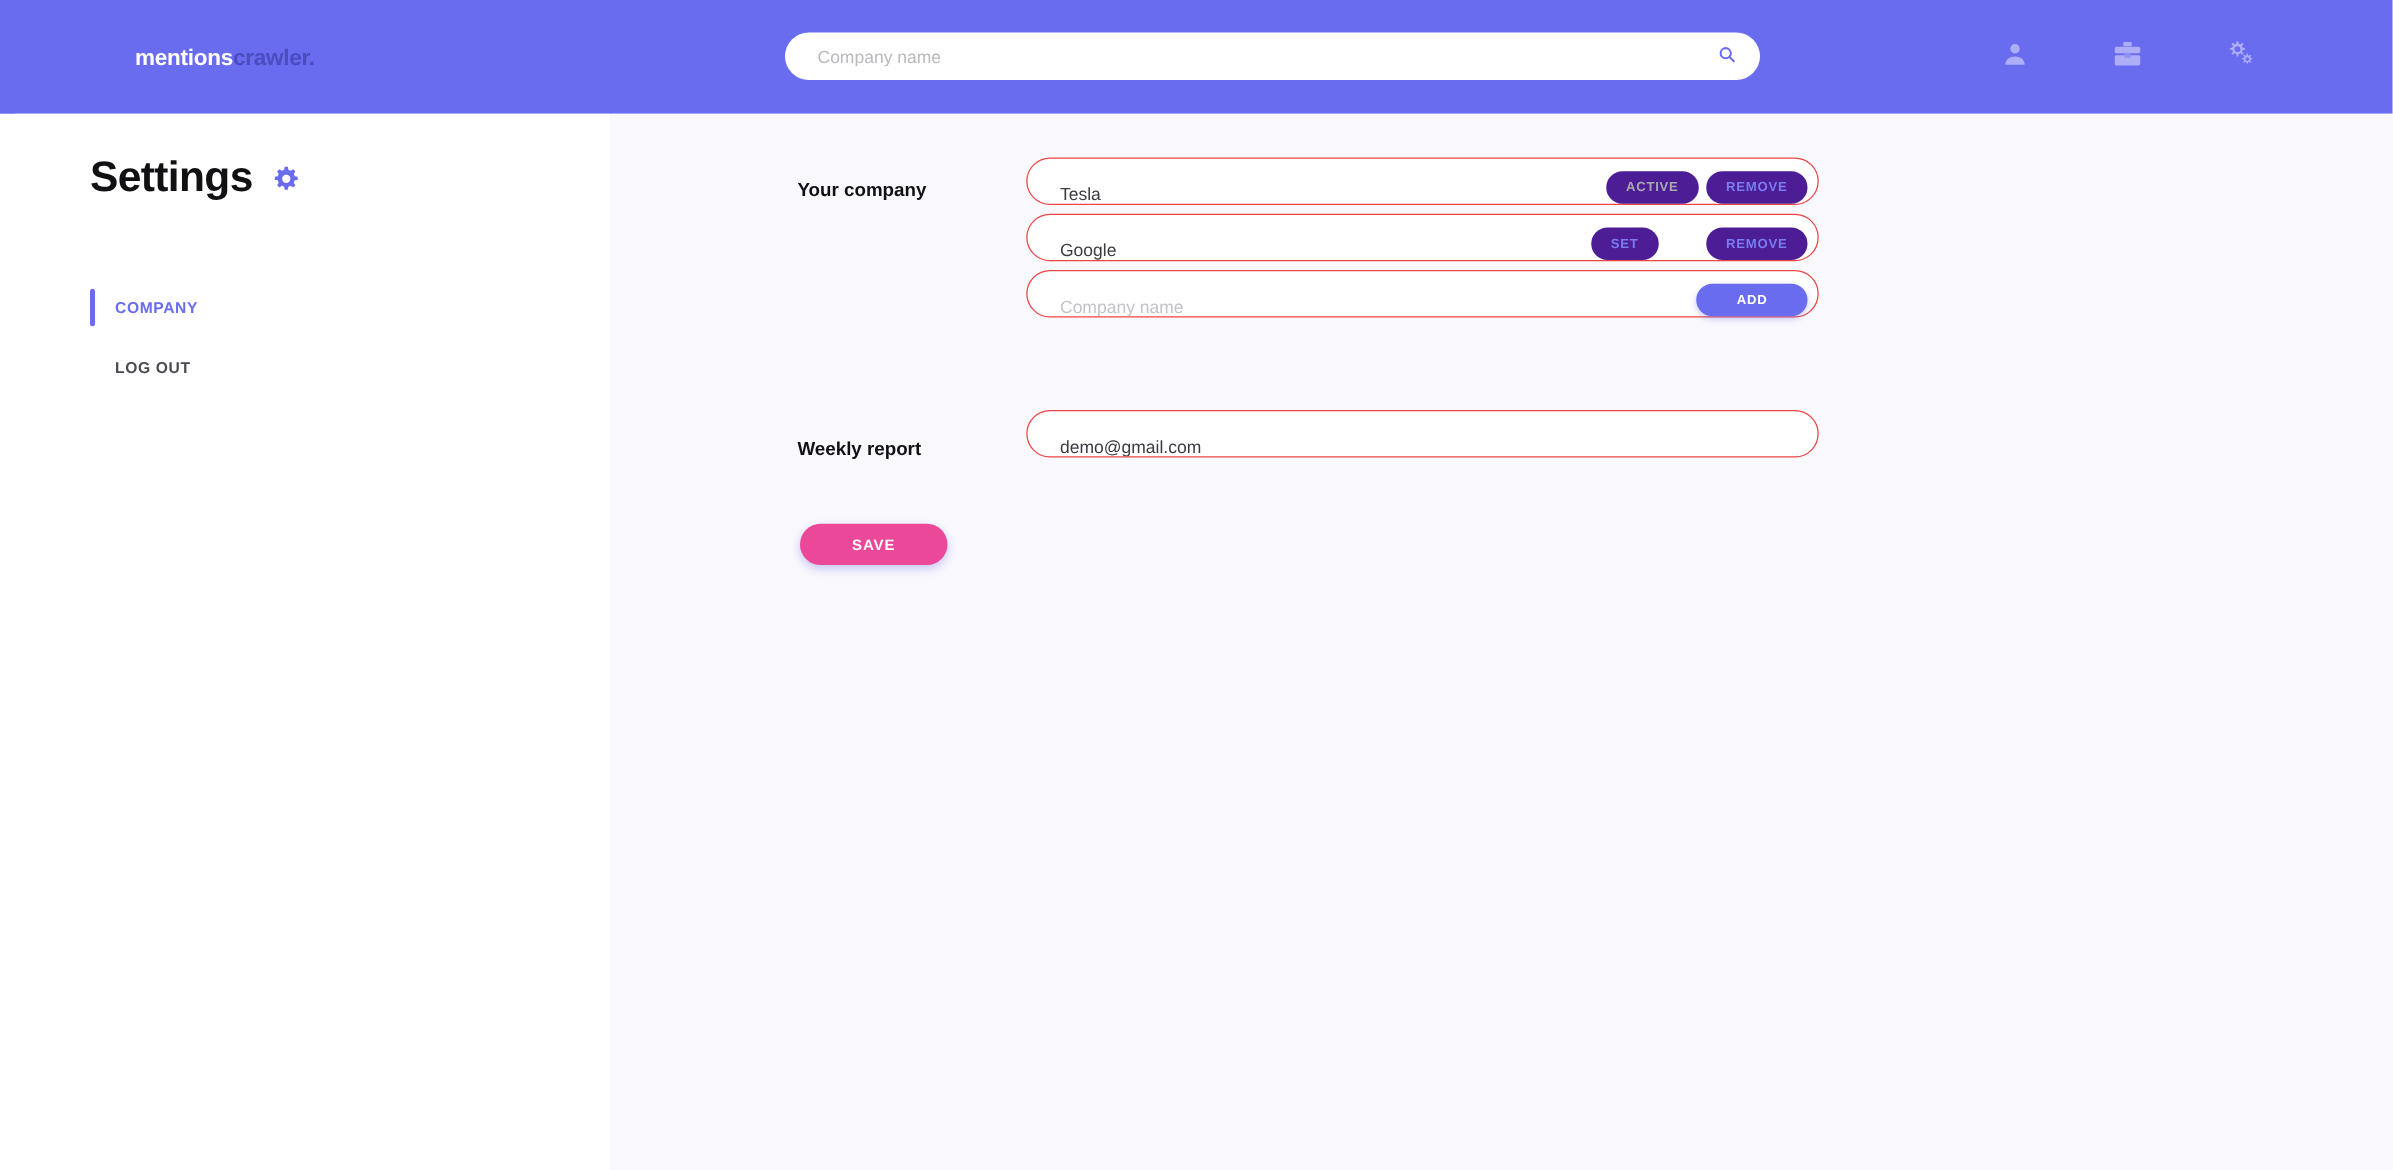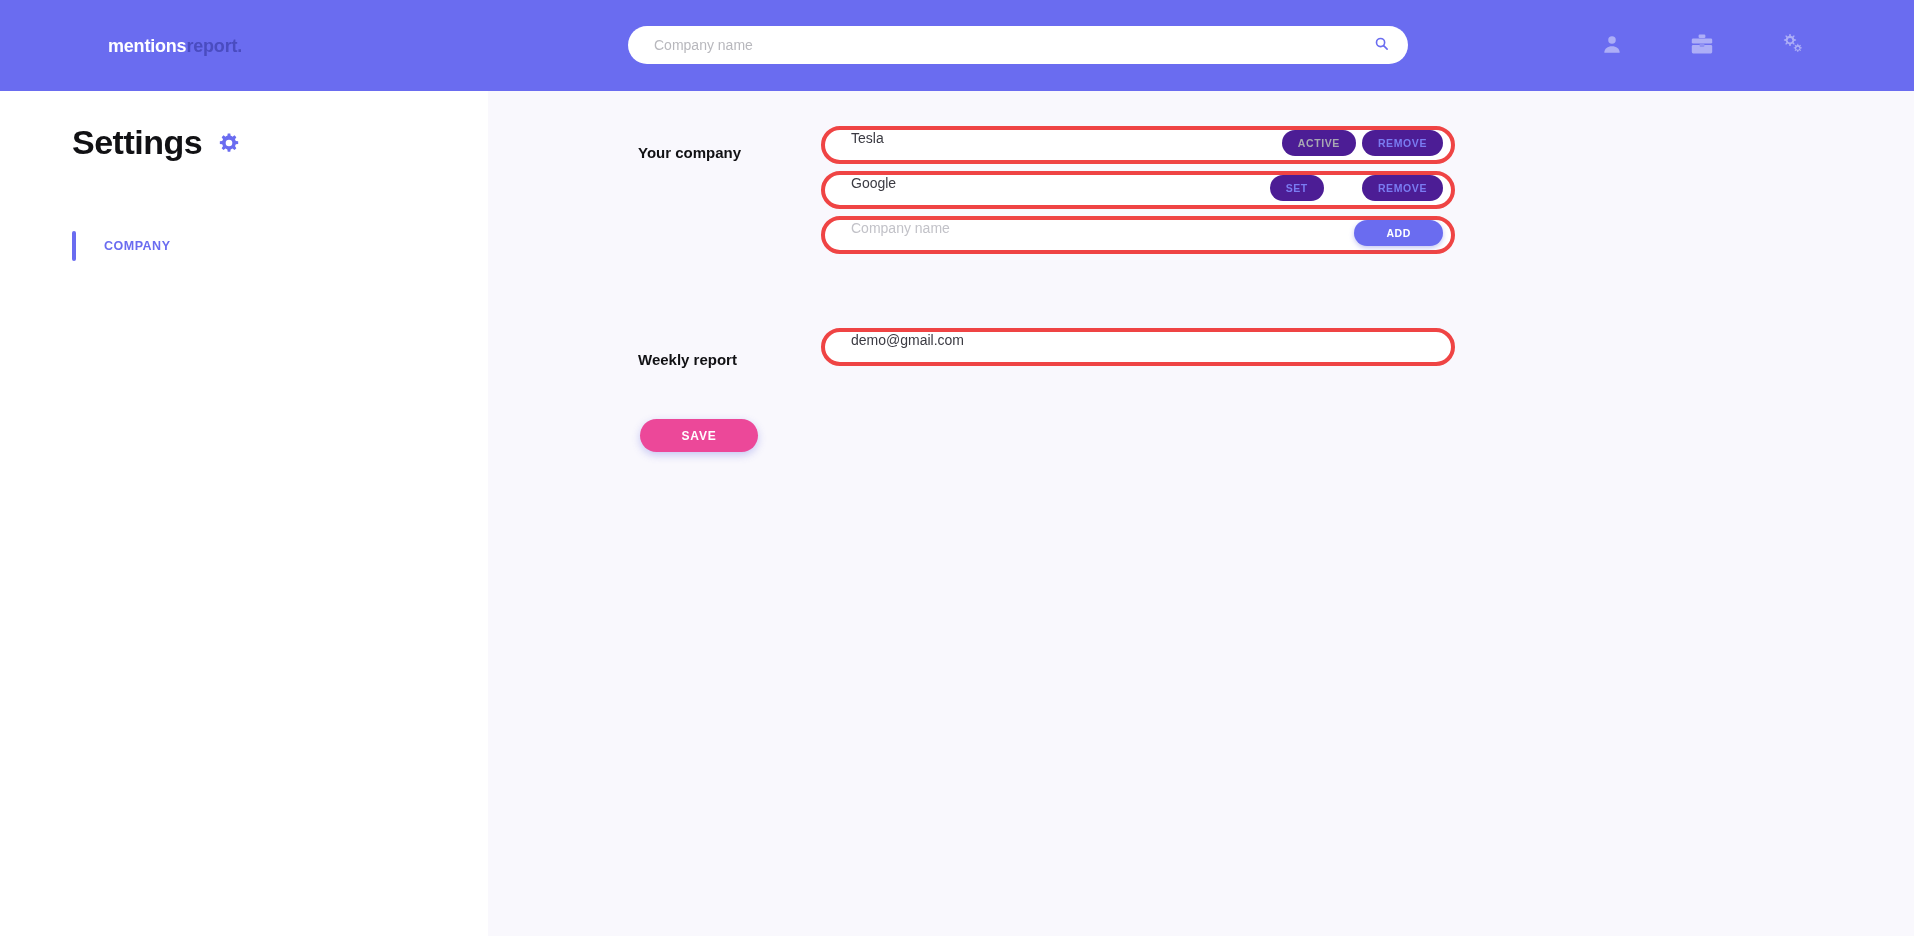--- a/index.html
+++ b/index.html
@@ -118,21 +118,21 @@
     position: absolute;
     left: 60px;
     top: 140px;
     width: 300px;
   }
   .nav-item {
     position: relative;
     height: 30px;
     display: flex;
     align-items: center;
-    padding-left: 32px;
+    padding-left: 20px;
     cursor: pointer;
     font-size: 12.5px;
     font-weight: bold;
     letter-spacing: 0.5px;
   }
   .nav-item + .nav-item { margin-top: 18px; }
   .nav-item.active { color: #6a6cf0; }
   .nav-item.active::before {
     content: "";
     position: absolute;
@@ -159,24 +159,24 @@
   }
   #label-company { left: 150px; top: 53px; }
   #label-report  { left: 150px; top: 260px; }
 
   .row-pill {
     position: absolute;
     left: 333px;
     width: 634px;
     height: 38px;
     background: #ffffff;
-    border: 4px solid #ef4444;
+    border: 1px solid #ef4444;
     border-radius: 19px;
     display: flex;
-    align-items: flex-start;
+    align-items: flex-end;
     padding: 0 8px 0 26px;
   }
   .row-pill .row-name {
     flex: 1;
     font-size: 14px;
     color: #3a3a42;
   }
   .row-pill input {
     flex: 1;
     border: none;
@@ -242,21 +242,21 @@
     cursor: pointer;
     box-shadow: 0 3px 8px rgba(90,92,220,0.32);
   }
 </style>
 </head>
 <body>
 
 <div class="header">
 
   <div class="logo">
-    <span class="part-a">mentions</span><span class="part-b">report.</span>
+    <span class="part-a">mentions</span><span class="part-b">crawler.</span>
   </div>
 
   <div class="searchbar">
     <input type="text" placeholder="Company name" style="">
     <button class="search-btn">
       <span>
         <svg width="15" height="15" viewBox="0 0 24 24" fill="none" stroke="#6a6cf0" stroke-width="2.6" stroke-linecap="round">
           <circle cx="10.5" cy="10.5" r="6.5"></circle>
           <line x1="15.4" y1="15.4" x2="21" y2="21"></line>
         </svg>
@@ -311,20 +311,23 @@
           <path d="M10.6 1.6h2.8l.4 2.6c.7.2 1.4.5 2 .9l2.2-1.5 2 2-1.5 2.2c.4.6.7 1.3.9 2l2.6.4v2.8l-2.6.4c-.2.7-.5 1.4-.9 2l1.5 2.2-2 2-2.2-1.5c-.6.4-1.3.7-2 .9l-.4 2.6h-2.8l-.4-2.6c-.7-.2-1.4-.5-2-.9l-2.2 1.5-2-2 1.5-2.2c-.4-.6-.7-1.3-.9-2l-2.6-.4v-2.8l2.6-.4c.2-.7.5-1.4.9-2l-1.5-2.2 2-2 2.2 1.5c.6-.4 1.3-.7 2-.9z"></path>
           <circle cx="12" cy="12" r="3.6" fill="#ffffff"></circle>
         </svg>
       </span>
     </div>
 
     <div class="nav">
       <div class="nav-item active">
         <span>COMPANY</span>
       </div>
+      <div class="nav-item plain">
+        <span>LOG OUT</span>
+      </div>
     </div>
 
   </div>
 
   <div class="content">
 
     <div class="field-label" id="label-company">Your company</div>
 
     <div class="row-pill" id="company-row-0">
       <span class="row-name">Tesla</span>

